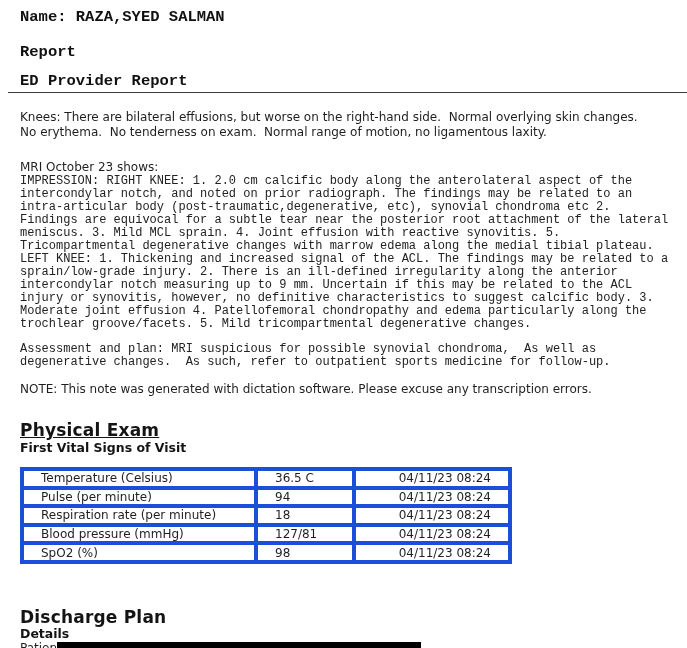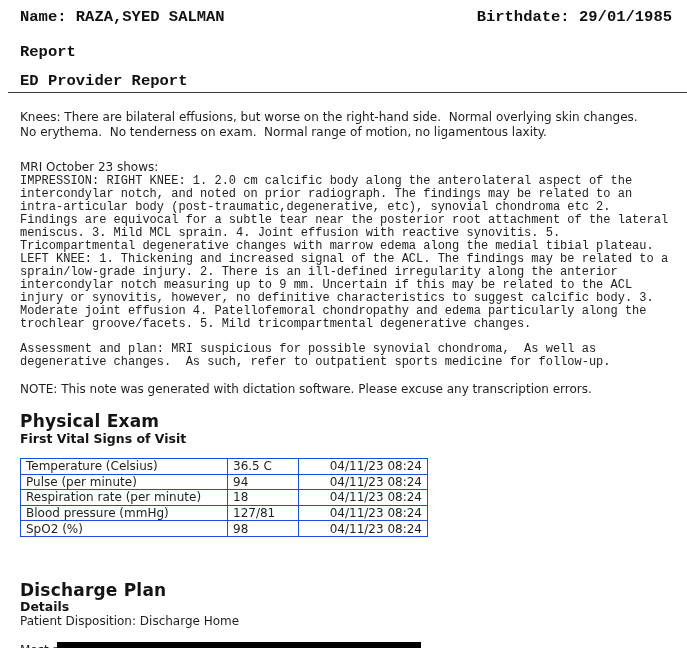--- a/index.html
+++ b/index.html
@@ -55,32 +55,32 @@
   .assessment-block { margin-top: 12px; }
 
   
   .section-title {
     font-size: 17px; font-weight: 700; color: #141414;
     line-height: 19px; letter-spacing: 0.2px;
   }
   .section-subtitle {
     font-size: 12.5px; font-weight: 700; color: #141414; line-height: 15px;
   }
-  .physical-exam-title { margin-top: 15px; }
+  .physical-exam-title { margin-top: 24px; text-decoration: underline; }
   .discharge-title { margin-top: 44px; }
 
   
   table.vitals {
     margin-top: 12px;
     border-collapse: collapse;
     font-size: 12px; color: #1f1f1f;
   }
   table.vitals td {
-    border: 1px solid #1d4ed8;
-    padding: 0 5px;
+    border: 4px solid #1d4ed8;
+    padding: 0 17px;
     height: 14.6px;
     line-height: 14px;
     white-space: nowrap;
   }
   td.col-label { width: 196px; }
   td.col-value { width: 60px; }
   td.col-time  { width: 118px; text-align: right; }
 
   .disposition-line { line-height: 14px; }
   .details-subtitle { line-height: 14px; }
@@ -94,21 +94,20 @@
     background: #000;
   }
 </style>
 </head>
 <body>
 
 <div class="page">
 
   <div class="doc-header">
     <span>Name: RAZA,SYED SALMAN</span>
-    <span>Birthdate: 29/01/1985</span>
   </div>
 
   <div class="center-mono report-title">Report</div>
   <div class="center-mono report-subtitle">ED Provider Report</div>
   <hr class="header-rule">
 
   <div class="sans prewrap knees-para">Knees: There are bilateral effusions, but worse on the right-hand side.  Normal overlying skin changes.
 No erythema.  No tenderness on exam.  Normal range of motion, no ligamentous laxity.</div>
 
   <div class="sans mri-intro">MRI October 23 shows:</div>

